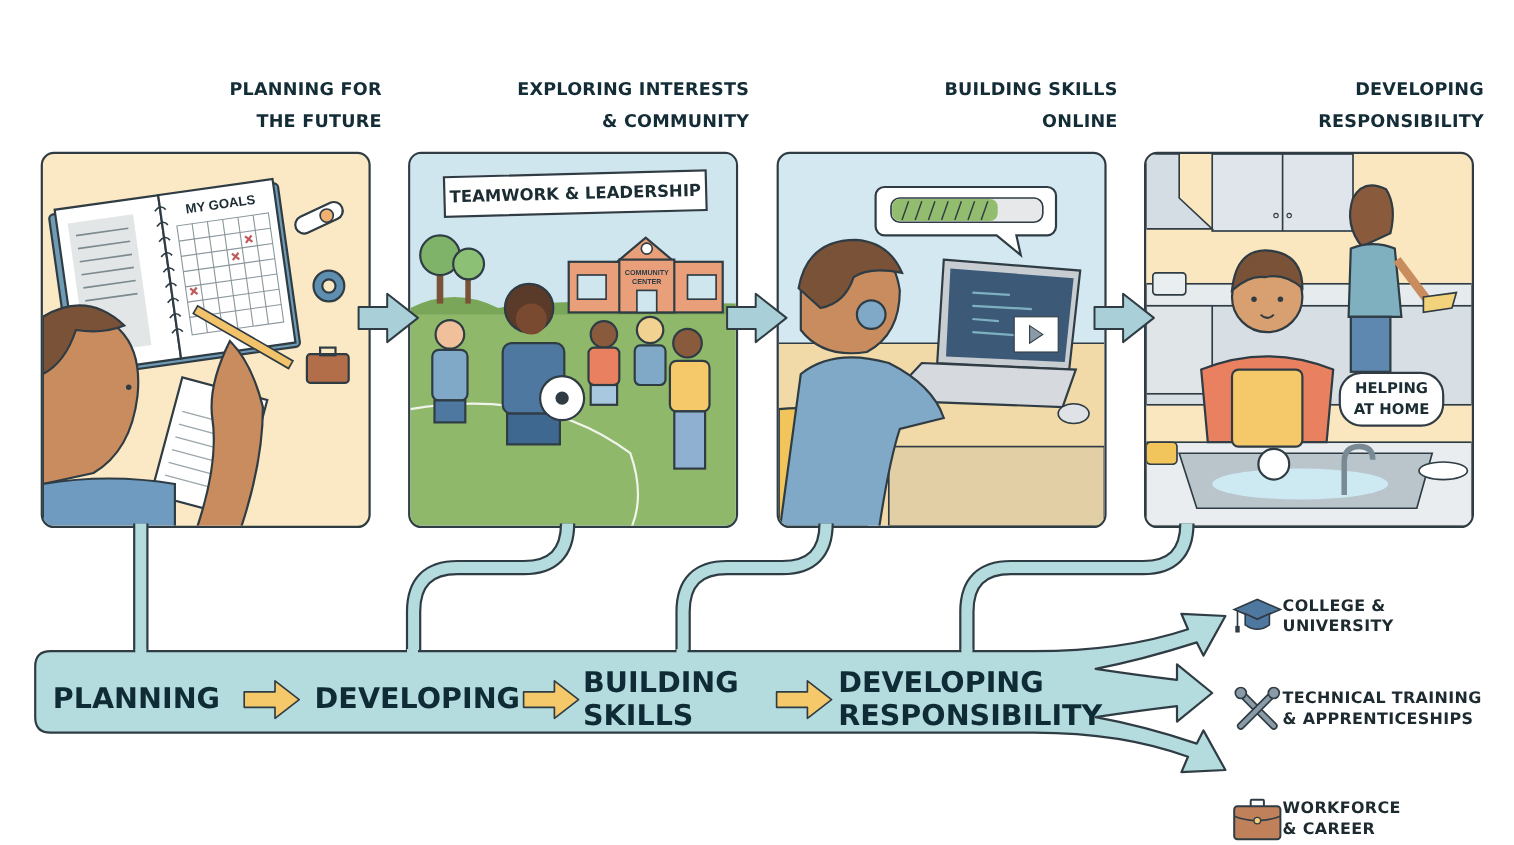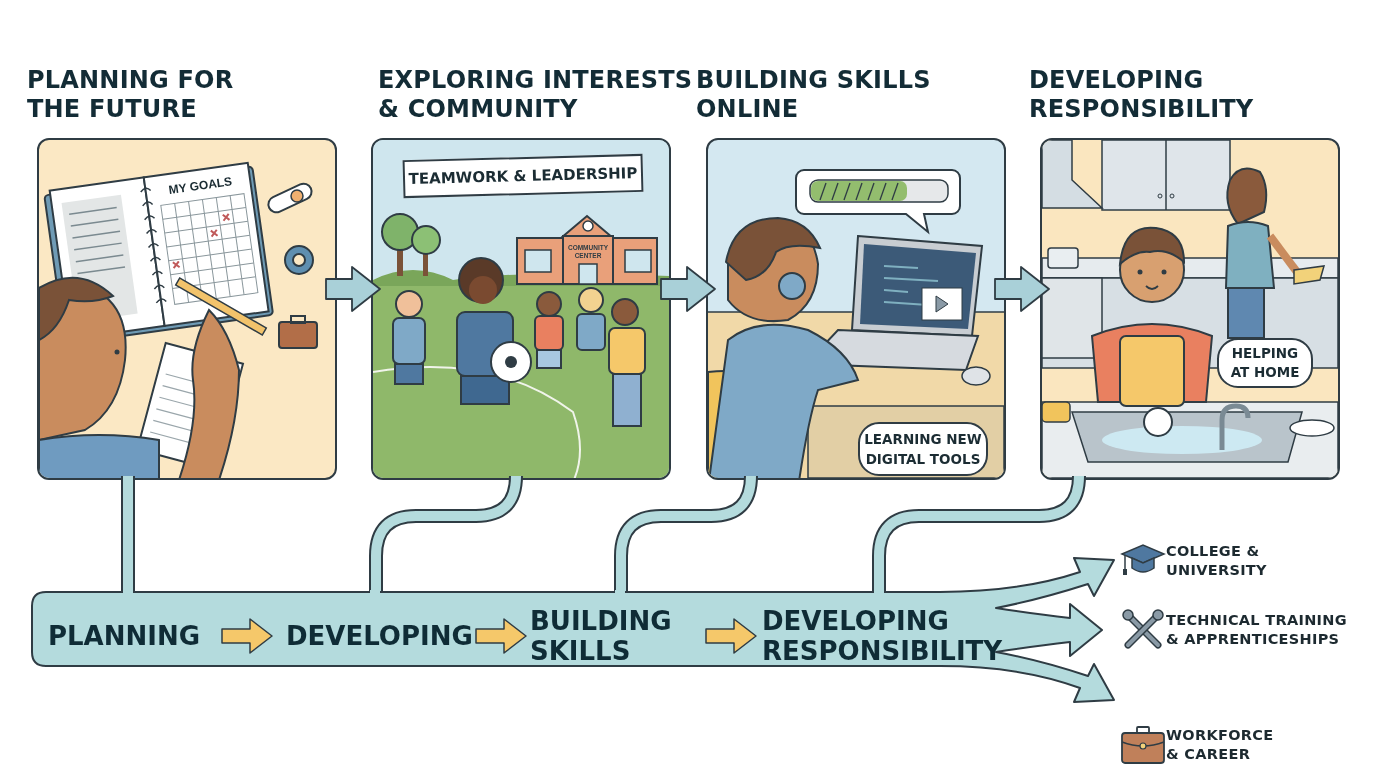--- a/index.html
+++ b/index.html
@@ -1,22 +1,22 @@
 <!DOCTYPE html>
 <html><head>
 <meta charset="utf-8">
 <style>
   html, body { margin:0; padding:0; }
   body {
     width:1376px; height:768px; background:#ffffff; position:relative; overflow:hidden;
     font-family:"DejaVu Sans", "Liberation Sans", sans-serif; color:#13303a;
   }
   .stage-title {
-    position:absolute; top:66px; width:320px; text-align:left;
-    font-weight:bold; font-size:24px; line-height:29px; color:#132c36;
+    position:absolute; top:66px; width:320px; text-align:right;
+    font-weight:bold; font-size:16px; line-height:29px; color:#132c36;
     letter-spacing:0.2px; white-space:pre-line;
   }
   .panel {
     position:absolute; top:138px; width:296px; height:338px;
     border:2px solid #2f3c44; border-radius:12px; overflow:hidden;
   }
   .panel svg { position:absolute; left:0; top:0; width:100%; height:100%; }
   .p1 { left:37px; background:#fbe8c4; }
   .p2 { left:371px; background:#cfe6ee; }
   .p3 { left:706px; background:#d4e8f1; }
@@ -42,21 +42,21 @@
   .outcome .txt {
     font-size:14.5px; font-weight:bold; line-height:19px; color:#1d2a30; white-space:pre-line; letter-spacing:0.3px;
   }
   svg.overlay { position:absolute; left:0; top:0; }
 </style>
 </head>
 <body>
 
 <div class="stage-title" style="left:27px;">PLANNING FOR
 THE FUTURE</div>
-<div class="stage-title" style="left:378px;width:320px;">EXPLORING INTERESTS
+<div class="stage-title" style="left:361px;width:320px;">EXPLORING INTERESTS
 &amp; COMMUNITY</div>
 <div class="stage-title" style="left:696px;">BUILDING SKILLS
 ONLINE</div>
 <div class="stage-title" style="left:1029px;">DEVELOPING
 RESPONSIBILITY</div>
 
 <div class="panel p1">
   <svg viewBox="0 0 296 338">
 
     <g transform="rotate(-8 120 110)">
@@ -242,22 +242,20 @@
 
     <path d="M0 232 q40 -4 60 10 l20 96 l-80 0 z" fill="#f1c45c" stroke="#2f3c44" stroke-width="2"></path>
 
     <g>
       <path d="M20 120 q10 -40 50 -40 q34 4 40 44 q0 40 -30 56 q-40 6 -60 -20 z" fill="#c98c5e" stroke="#2f3c44" stroke-width="2"></path>
       <path d="M18 122 q8 -44 52 -44 q30 2 42 30 q-30 -6 -44 4 q-8 24 -30 28 z" fill="#7a5238" stroke="#2f3c44" stroke-width="2"></path>
       <circle cx="84" cy="146" r="13" fill="#7fa9c7" stroke="#2f3c44" stroke-width="2"></circle>
       <path d="M20 200 q30 -24 80 -10 q40 20 50 50 l-40 10 q-10 30 -20 98 l-90 0 z" fill="#7fa9c7" stroke="#2f3c44" stroke-width="2"></path>
     </g>
   </svg>
-  <div class="bubble" style="left:150px;top:282px;width:126px;font-size:13.5px;line-height:20px;padding:5px 0;">LEARNING NEW
-DIGITAL TOOLS</div>
 </div>
 
 <div class="panel p4">
   <svg viewBox="0 0 296 338">
 
     <rect x="60" y="0" width="128" height="70" fill="#dfe5ea" stroke="#2f3c44" stroke-width="1.5"></rect>
     <line x1="124" y1="0" x2="124" y2="70" stroke="#2f3c44" stroke-width="1.5"></line>
     <circle cx="118" cy="56" r="2" fill="none" stroke="#2f3c44"></circle>
       <circle cx="130" cy="56" r="2" fill="none" stroke="#2f3c44"></circle>
     <path d="M0 0 h30 v40 l30 28 h-60 z" fill="#d4dde3" stroke="#2f3c44" stroke-width="1.5"></path>
@@ -342,21 +340,21 @@
 <div class="outcome" style="top:540px;">
   <svg class="ico" viewBox="0 0 46 42">
     <path d="M2 14 L23 5 L44 14 L23 23 Z" fill="#4f78a0" stroke="#2f3c44" stroke-width="1.5"></path>
     <path d="M12 18 v10 q11 8 22 0 v-10 l-11 5 z" fill="#4f78a0" stroke="#2f3c44" stroke-width="1.5"></path>
     <line x1="5" y1="15" x2="5" y2="30" stroke="#2f3c44" stroke-width="1.5"></line>
     <rect x="3" y="29" width="4" height="6" fill="#2f3c44"></rect>
   </svg>
   <div class="txt">COLLEGE &amp;
 UNIVERSITY</div>
 </div>
-<div class="outcome" style="top:609px;">
+<div class="outcome" style="top:624px;">
   <svg class="ico" viewBox="0 0 46 42">
     <path d="M8 6 l30 30" stroke="#2f3c44" stroke-width="7" stroke-linecap="round"></path>
     <path d="M8 6 l30 30" stroke="#8a9aa6" stroke-width="4" stroke-linecap="round"></path>
     <path d="M38 6 l-30 30" stroke="#2f3c44" stroke-width="7" stroke-linecap="round"></path>
     <path d="M38 6 l-30 30" stroke="#8a9aa6" stroke-width="4" stroke-linecap="round"></path>
     <circle cx="8" cy="6" r="5" fill="#8a9aa6" stroke="#2f3c44" stroke-width="1.5"></circle>
     <circle cx="38" cy="6" r="5" fill="#8a9aa6" stroke="#2f3c44" stroke-width="1.5"></circle>
   </svg>
   <div class="txt">TECHNICAL TRAINING
 &amp; APPRENTICESHIPS</div>

